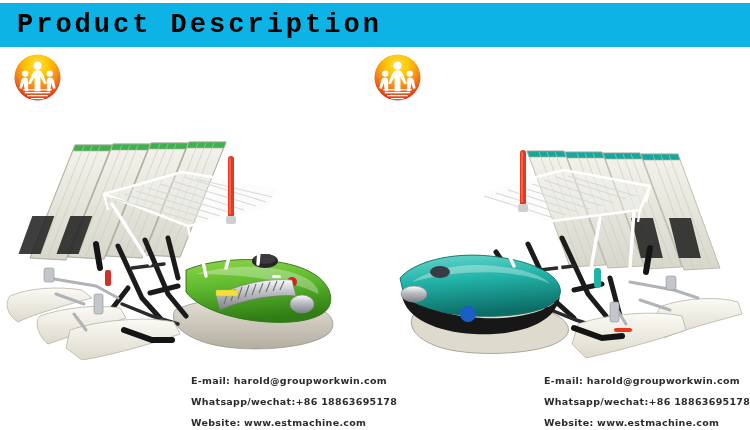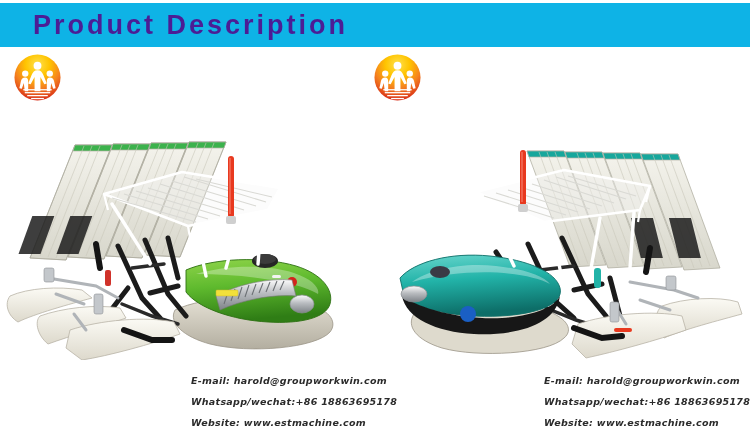--- a/index.html
+++ b/index.html
@@ -12,23 +12,23 @@
   }
   .page{position:absolute;inset:0;background:#fff;}
 
   
   .banner{
     position:absolute;left:0;top:3px;width:750px;height:44px;
     background:#0eb3e6;
   }
   .banner-title{
     position:absolute;left:17px;top:6px;
-    font-family:Liberation Sans, sans-serif;
+    font-family:Liberation Mono, monospace;
     font-size:27px;line-height:32px;font-weight:700;
-    color:#4c1d95;letter-spacing:3px;white-space:nowrap;margin-left:16px;
+    color:#000000;letter-spacing:3px;white-space:nowrap;
   }
 
   
   .logo{position:absolute;width:49px;height:49px;}
   .logo-1{left:13px;top:53px;}
   .logo-2{left:373px;top:53px;}
 
   
   .photo{position:absolute;overflow:hidden;background:#fff;}
   .photo-left{left:0px;top:118px;width:372px;height:242px;}
@@ -36,21 +36,21 @@
 
   
   .contact{
     position:absolute;
     font-family:"DejaVu Sans","Liberation Sans",sans-serif;
     font-size:9.5px;font-weight:700;color:#2b2b2b;
     line-height:21px;letter-spacing:0.3px;white-space:nowrap;
   }
   .contact-left{left:191px;top:370px;}
   .contact-right{left:544px;top:370px;}
-  .contact div{height:21px;font-style:italic;}
+  .contact div{height:21px;}
 
   
   .machine-svg{display:block;}
 </style>
 </head>
 <body>
 
 <div class="page">
 
   <div class="banner">

